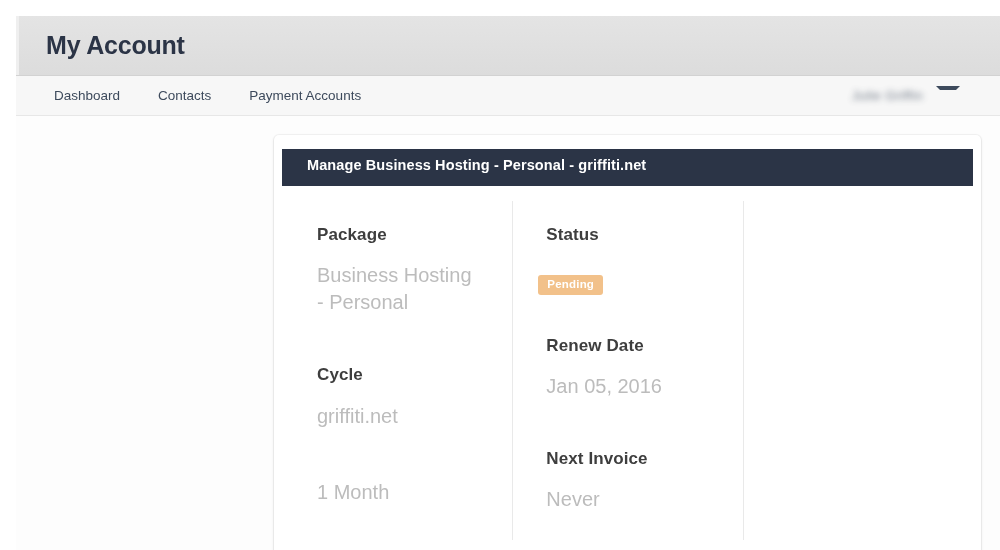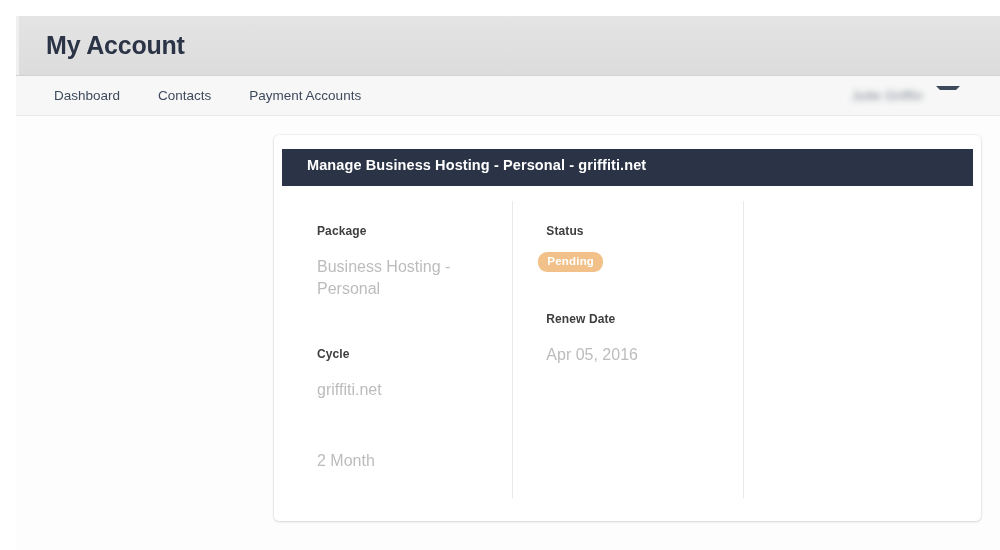--- a/index.html
+++ b/index.html
@@ -144,43 +144,43 @@
     bottom: -11px;
     width: 1px;
     background: #e9e9e9;
   }
   .col:first-child { padding-left: 19px; }
 
   .field { margin-bottom: 16px; }
   .field:last-child { margin-bottom: 0; }
 
   .field-label {
-    font-size: 12px;
+    font-size: 17px;
     font-weight: bold;
     color: #3e3e3e;
     line-height: 1.25;
     letter-spacing: 0.1px;
   }
   .field-value {
-    font-size: 16px;
+    font-size: 20px;
     color: #bcbcbc;
     line-height: 1.35;
     margin-top: 1px;
     font-weight: normal;
   }
 
   .badge {
     display: inline-block;
-    margin-top: 5px;
+    margin-top: 22px;
     background: #f2c18a;
     color: #ffffff;
     font-size: 11.5px;
     font-weight: bold;
     padding: 4px 9px 4px 9px;
-    border-radius: 9px;
+    border-radius: 3px;
     line-height: 1;
     letter-spacing: 0.2px;
   }
 </style>
 </head>
 <body>
 
 <div class="masthead">
   <div class="masthead-title">My Account</div>
 </div>
@@ -221,37 +221,41 @@
           <div class="field-value">Business Hosting - Personal</div>
         </div>
 
         <div class="field">
           <div class="field-label">Cycle</div>
           <div class="field-value">griffiti.net</div>
         </div>
 
 
         <div class="field">
-          <div class="field-value">2 Month</div>
+          <div class="field-value">1 Month</div>
         </div>
 
       </div>
 
       <div class="col">
 
         <div class="field">
           <div class="field-label">Status</div>
           <span class="badge">Pending</span>
         </div>
 
         <div class="field">
           <div class="field-label">Renew Date</div>
-          <div class="field-value">Apr 05, 2016</div>
-        </div>
-
+          <div class="field-value">Jan 05, 2016</div>
+        </div>
+
+        <div class="field">
+          <div class="field-label">Next Invoice</div>
+          <div class="field-value">Never</div>
+        </div>
 
 
       </div>
 
       <div class="col"></div>
 
     </div>
   </div>
 
 </div>

